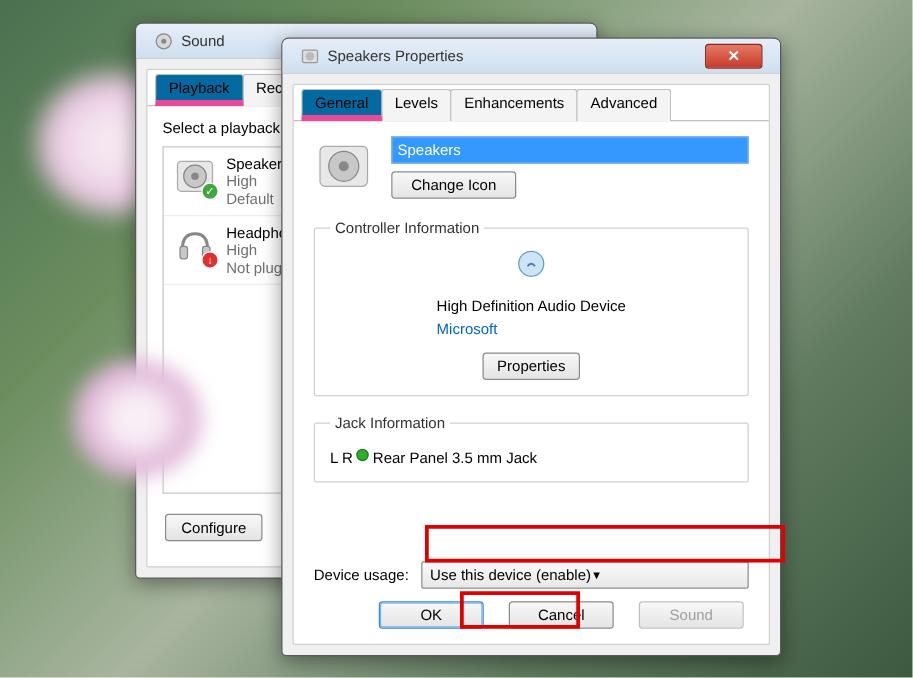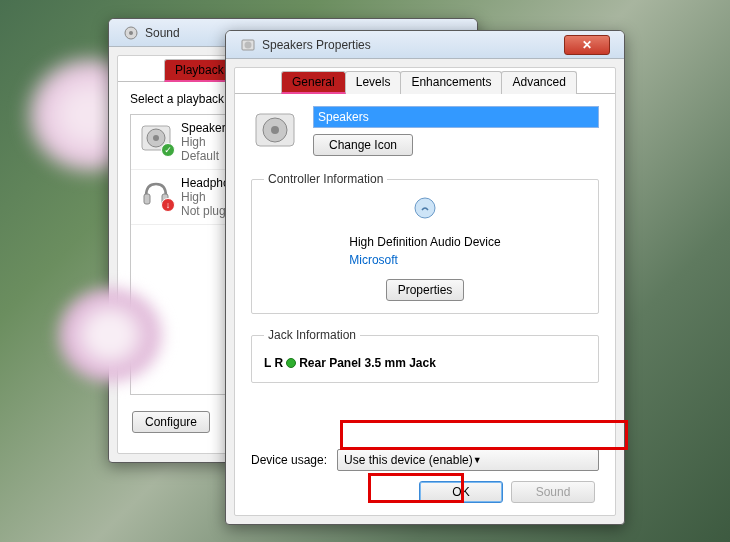--- a/index.html
+++ b/index.html
@@ -12,21 +12,21 @@
 .title-icon { margin-right: 6px; width: 16px; height: 16px; display: inline-flex; align-items: center; justify-content: center; }
 .title-text { color: #333; flex: 1; }
 .win-close { width: 46px; height: 20px; background: linear-gradient(#e47a66, #c83a2a); border: 1px solid #8a2a1a; border-radius: 3px; color: #fff; font-weight: bold; display: inline-flex; align-items: center; justify-content: center; font-size: 11px; cursor: pointer; }
 
 .sound-window { top: 18px; left: 108px; width: 370px; height: 445px; }
 .props-window { top: 30px; left: 225px; width: 400px; height: 495px; z-index: 10; }
 
 .body-area { background: #fff; margin: 8px; border: 1px solid #d0d0d0; border-radius: 2px; padding: 2px 0 0 0; height: calc(100% - 44px); display: flex; flex-direction: column; }
 .tabstrip { display: flex; padding-left: 6px; border-bottom: 1px solid #c0c0c0; }
 .tab { padding: 3px 10px; border: 1px solid #c0c0c0; border-bottom: none; background: #f4f4f4; margin-right: -1px; border-radius: 3px 3px 0 0; cursor: pointer; position: relative; top: 1px; }
-.tab.active { background: #b91c1c; top: 1px; border-bottom: 2px solid #ec4899; z-index: 2; margin-left: 40px; }
+.tab.active { background: #0369a1; top: 1px; border-bottom: 5px solid #ec4899; z-index: 2; }
 
 .sound-content { padding: 10px 12px; flex: 1; display: flex; flex-direction: column; }
 .device-list { border: 1px solid #c8c8c8; flex: 1; margin: 8px 0 12px 0; background: #fff; }
 .device-item { display: flex; padding: 6px 8px; border-bottom: 1px solid #eee; }
 .device-icon { width: 34px; height: 34px; margin-right: 8px; position: relative; }
 .device-icon svg { width: 34px; height: 34px; }
 .badge { position: absolute; bottom: -2px; right: -2px; width: 14px; height: 14px; border-radius: 50%; border: 1px solid #fff; display: flex; align-items: center; justify-content: center; font-size: 9px; color: #fff; }
 .badge.ok { background: #3ea83e; }
 .badge.down { background: #e03030; }
 .device-text { display: flex; flex-direction: column; line-height: 14px; }
@@ -44,28 +44,28 @@
 .top-fields { flex: 1; display: flex; flex-direction: column; gap: 6px; }
 .name-input { width: 100%; height: 22px; border: 1px solid #8cb4e8; padding: 2px 4px; background: #fff; }
 .name-input.sel { background: #3399ff; color: #fff; }
 
 fieldset.group { border: 1px solid #d0d0d0; border-radius: 2px; padding: 10px 12px 12px 12px; margin: 0 0 14px 0; }
 fieldset.group legend { padding: 0 4px; color: #333; }
 .ctrl-row { display: flex; align-items: center; gap: 10px; flex-direction: column; }
 .ctrl-row .ctrl-text { flex: 1; display: flex; flex-direction: column; line-height: 18px; }
 .link { color: #0066cc; cursor: pointer; }
 
-.jack-row { display: flex; align-items: center; gap: 3px; margin-top: 4px; font-weight: bold; }
+.jack-row { display: flex; align-items: flex-start; gap: 3px; margin-top: 4px; }
 .jack-dot { width: 10px; height: 10px; border-radius: 50%; background: #2eae2e; border: 1px solid #1a7a1a; }
 
 .usage-row { display: flex; align-items: center; gap: 10px; margin-top: auto; padding: 6px 0 10px 0; }
 .usage-combo { flex: 1; height: 22px; border: 1px solid #8a8a8a; border-radius: 2px; background: linear-gradient(#fafafa, #e8e8e8); display: flex; align-items: center; padding: 0 6px; justify-content: flex-start; cursor: pointer; }
 .combo-arrow { font-size: 9px; }
 
-.footer-btns { display: flex; justify-content: flex-end; gap: 8px; padding: 0 4px 4px 0; }
+.footer-btns { display: flex; justify-content: flex-end; gap: 20px; padding: 0 4px 4px 0; }
 .btn.default { border: 1px solid #3a8ad8; box-shadow: 0 0 0 1px #7ab8f0 inset; }
 
 .annot { position: absolute; border: 3px solid #e00000; z-index: 50; pointer-events: none; }
 .annot-usage { top: 420px; left: 340px; width: 288px; height: 30px; }
 .annot-ok { top: 473px; left: 368px; width: 96px; height: 30px; }
 </style>
 </head>
 <body>
 
 <div class="window sound-window">
@@ -189,20 +189,21 @@
       <div class="usage-row">
         <span>Device usage:</span>
         <div class="usage-combo">
           <span>Use this device (enable)</span>
           <span class="combo-arrow">▼</span>
         </div>
       </div>
 
       <div class="footer-btns">
         <button class="btn default" style="min-width:84px">OK</button>
+        <button class="btn" style="min-width:84px">Cancel</button>
         <button class="btn" style="min-width:84px" disabled="">Sound</button>
       </div>
     </div>
   </div>
 </div>
 
 <div class="annot annot-usage"></div>
 <div class="annot annot-ok"></div>
 
 </body></html>

